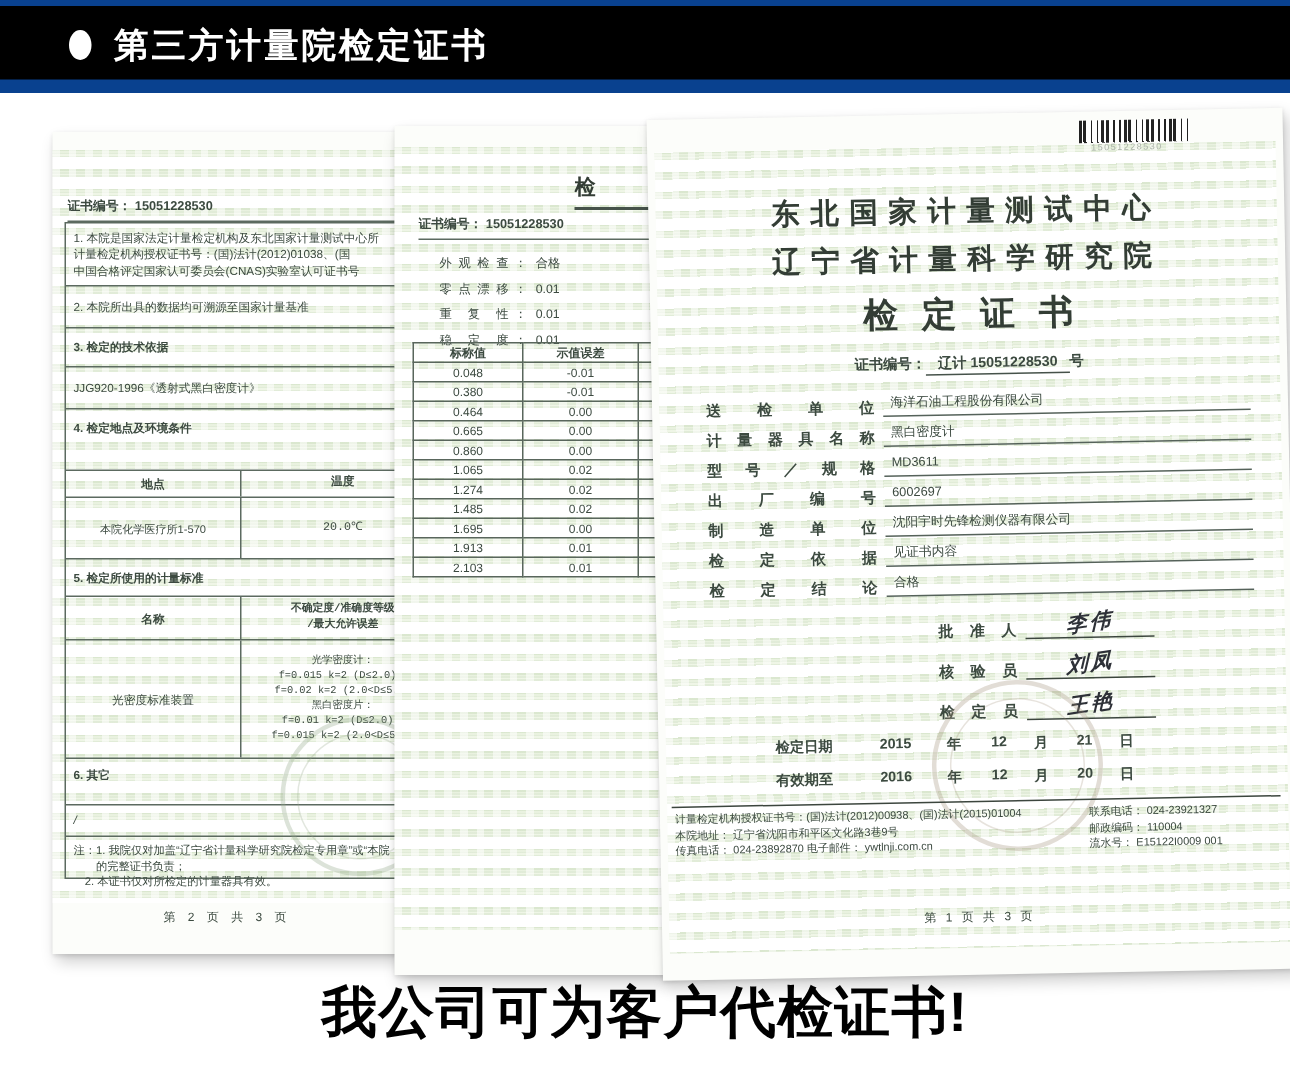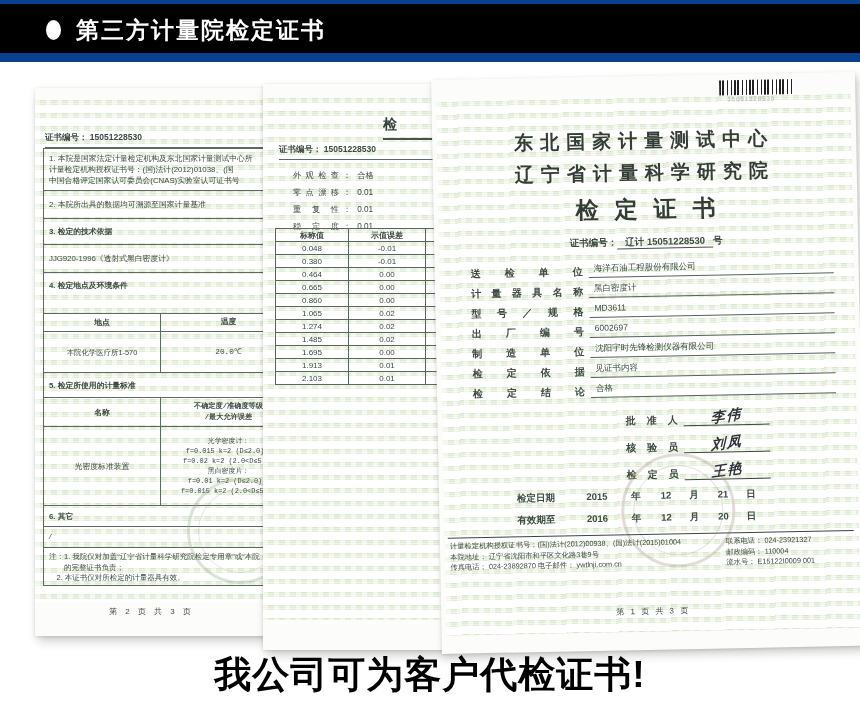--- a/index.html
+++ b/index.html
@@ -158,21 +158,21 @@
           </div>
         <div class="l-c2 l-tcell" style="font-size:6.9px;line-height:10px;">
           <div>光学密度计：</div>
           <div>f=0.015 k=2 (D≤2.0)，</div>
           <div>f=0.02 k=2 (2.0&lt;D≤5.0)</div>
           <div>黑白密度片：</div>
           <div>f=0.01 k=2 (D≤2.0)，</div>
           <div>f=0.015 k=2 (2.0&lt;D≤5.0)</div>
         </div>
       </div>
-      <div class="l-row nowrap" style="font-weight:bold;padding-top:5px;padding-bottom:4px;">6. 其它</div>
+      <div class="l-row nowrap" style="font-weight:bold;padding-top:5px;padding-bottom:14px;">6. 其它</div>
       <div class="l-row" style="height:12px;font-style:italic;">/</div>
       <div class="l-note">
         <div class="nowrap">注：1. 我院仅对加盖“辽宁省计量科学研究院检定专用章”或“本院</div>
         <div class="nowrap">　　的完整证书负责；</div>
         <div class="nowrap">　2. 本证书仅对所检定的计量器具有效。</div>
       </div>
     </div>
     <div class="abs l-stamp"></div>
     <div class="abs l-page ink">第 2 页 共 3 页</div>
   </div>

